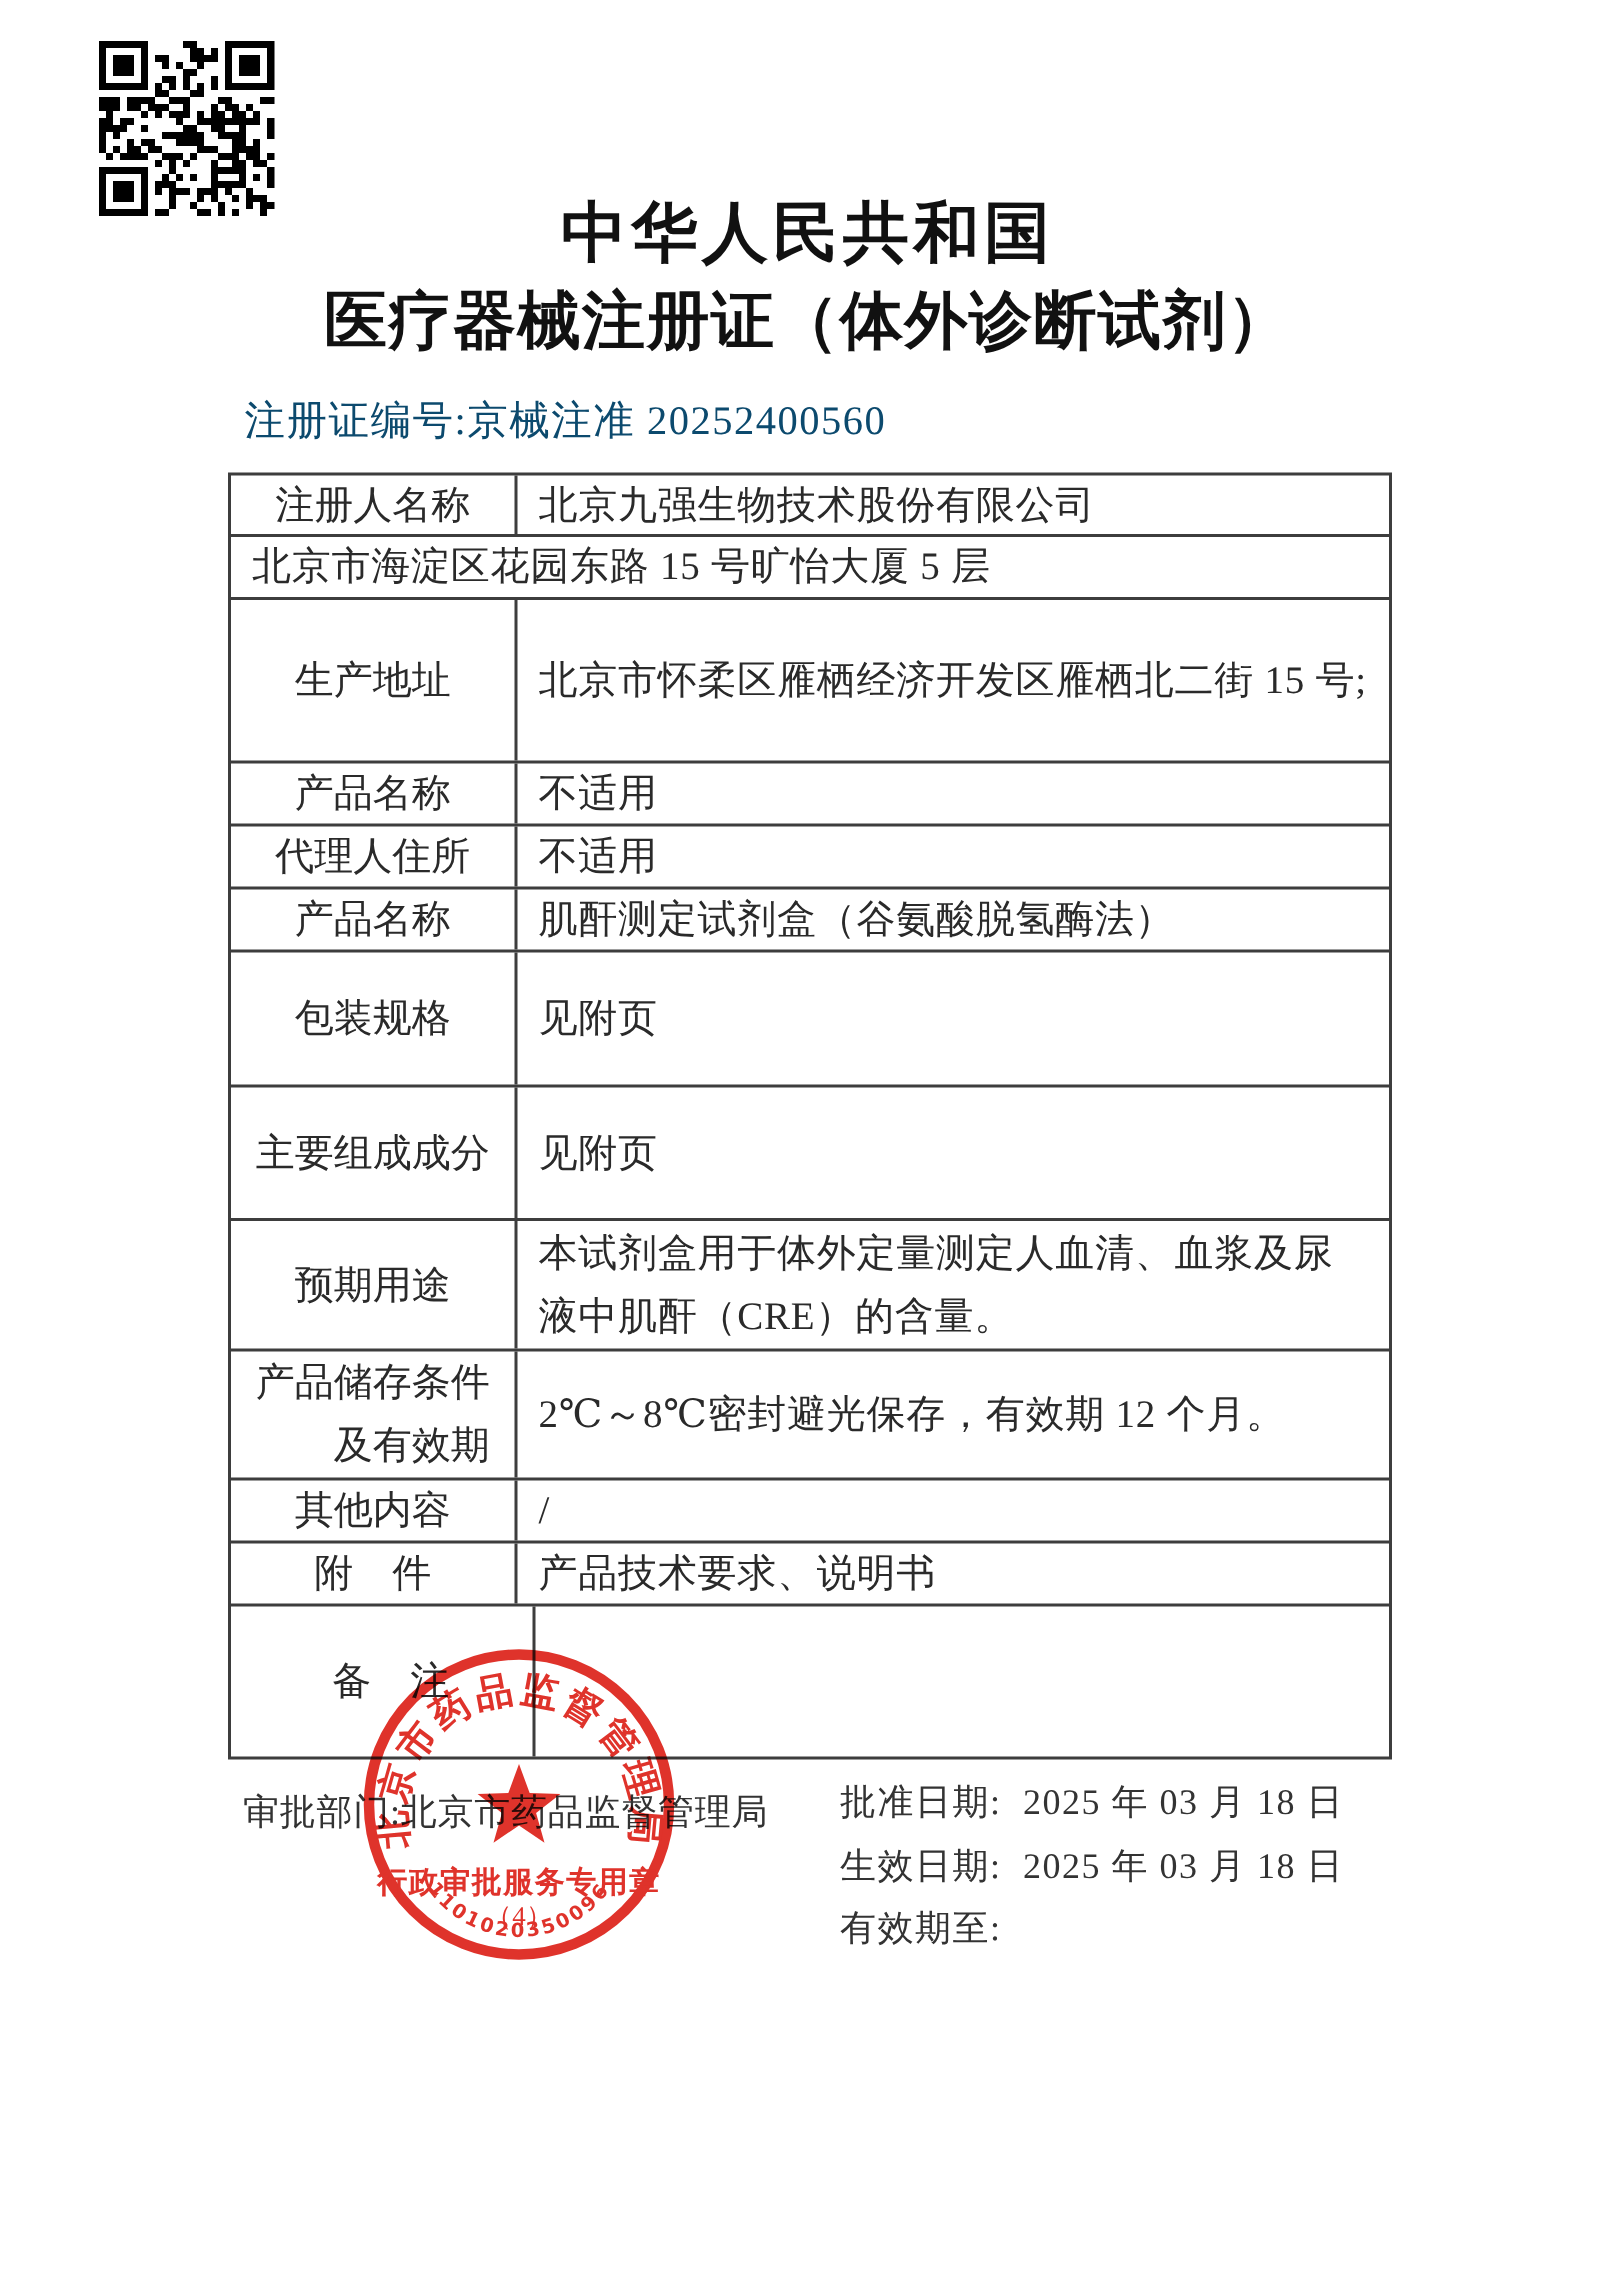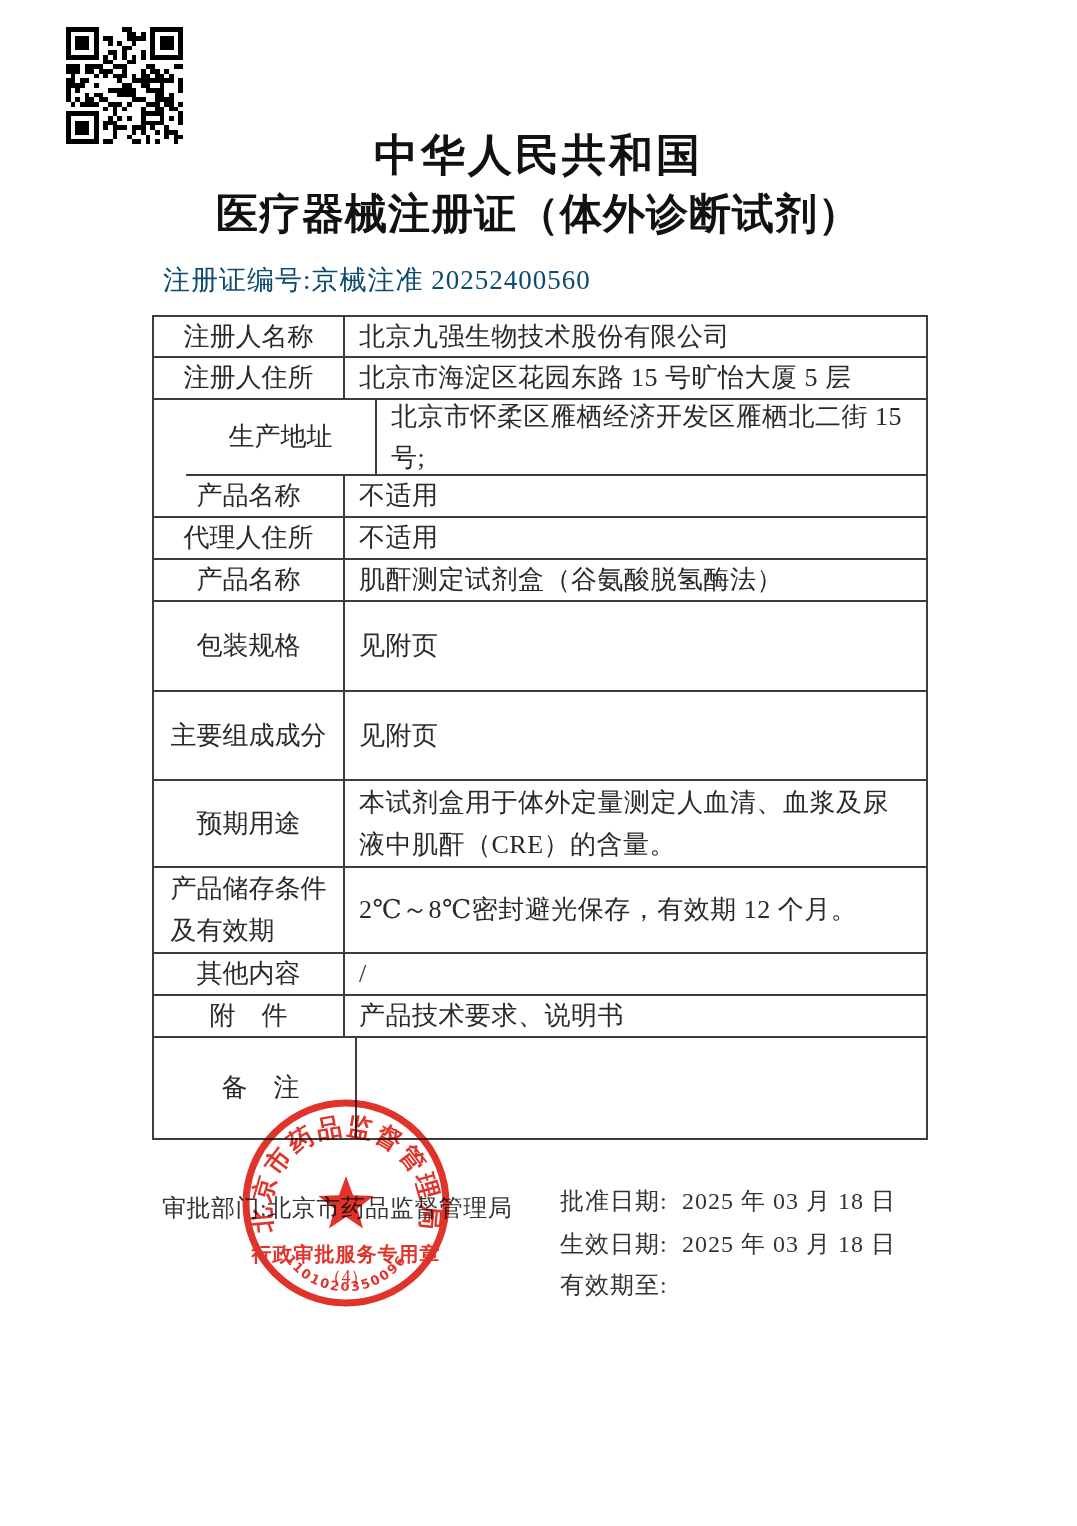--- a/index.html
+++ b/index.html
@@ -15,27 +15,27 @@
     font-size:44px;font-weight:bold;letter-spacing:3px;color:#111;}
   .title2{position:absolute;top:186px;left:0;width:1077px;text-align:center;
     font-size:42px;font-weight:bold;letter-spacing:1px;color:#111;}
   .regno{position:absolute;left:163px;top:262px;font-size:27px;color:#0c4a6e;letter-spacing:1px;}
   
   .cert-table{position:absolute;left:152px;top:315px;width:776px;
     border:2px solid #3d3d3d;box-sizing:border-box;background:transparent;}
   .tr{display:flex;border-bottom:2px solid #3d3d3d;box-sizing:border-box;}
   .tr:last-child{border-bottom:none;padding-left:12px;}
   .td-label{flex:0 0 191px;width:191px;border-right:2px solid #3d3d3d;box-sizing:border-box;
-    display:flex;align-items:center;justify-content:center;text-align:left;
+    display:flex;align-items:center;justify-content:center;text-align:right;
     font-size:26px;color:#2a2a2a;white-space:pre-line;line-height:1.6;}
   .td-value{flex:1;display:flex;align-items:center;box-sizing:border-box;
     padding:6px 14px;font-size:26px;color:#2a2a2a;line-height:1.58;letter-spacing:0.5px;}
   .tr:nth-child(1){height:41px;}
   .tr:nth-child(2){height:42px;}
-  .tr:nth-child(3){height:76px;margin-left:32px;}
+  .tr:nth-child(3){height:109px;}
   .tr:nth-child(4){height:42px;}
   .tr:nth-child(5){height:42px;}
   .tr:nth-child(6){height:42px;}
   .tr:nth-child(7){height:90px;}
   .tr:nth-child(8){height:89px;}
   .tr:nth-child(9){height:87px;}
   .tr:nth-child(10){height:86px;}
   .tr:nth-child(11){height:42px;}
   .tr:nth-child(12){height:42px;}
   .tr:nth-child(13){height:100px;}
@@ -276,21 +276,20 @@
   <div class="title1">中华人民共和国</div>
   <div class="title2">医疗器械注册证（体外诊断试剂）</div>
   <div class="regno">注册证编号:京械注准 20252400560</div>
 
   <div class="cert-table">
     <div class="tr">
         <div class="td-label">注册人名称</div>
         <div class="td-value">北京九强生物技术股份有限公司</div>
       </div>
     <div class="tr">
-        <div class="td-label">注册人住所</div>
         <div class="td-value">北京市海淀区花园东路 15 号旷怡大厦 5 层</div>
       </div>
     <div class="tr">
         <div class="td-label">生产地址</div>
         <div class="td-value">北京市怀柔区雁栖经济开发区雁栖北二街 15 号;</div>
       </div>
     <div class="tr">
         <div class="td-label">产品名称</div>
         <div class="td-value">不适用</div>
       </div>

